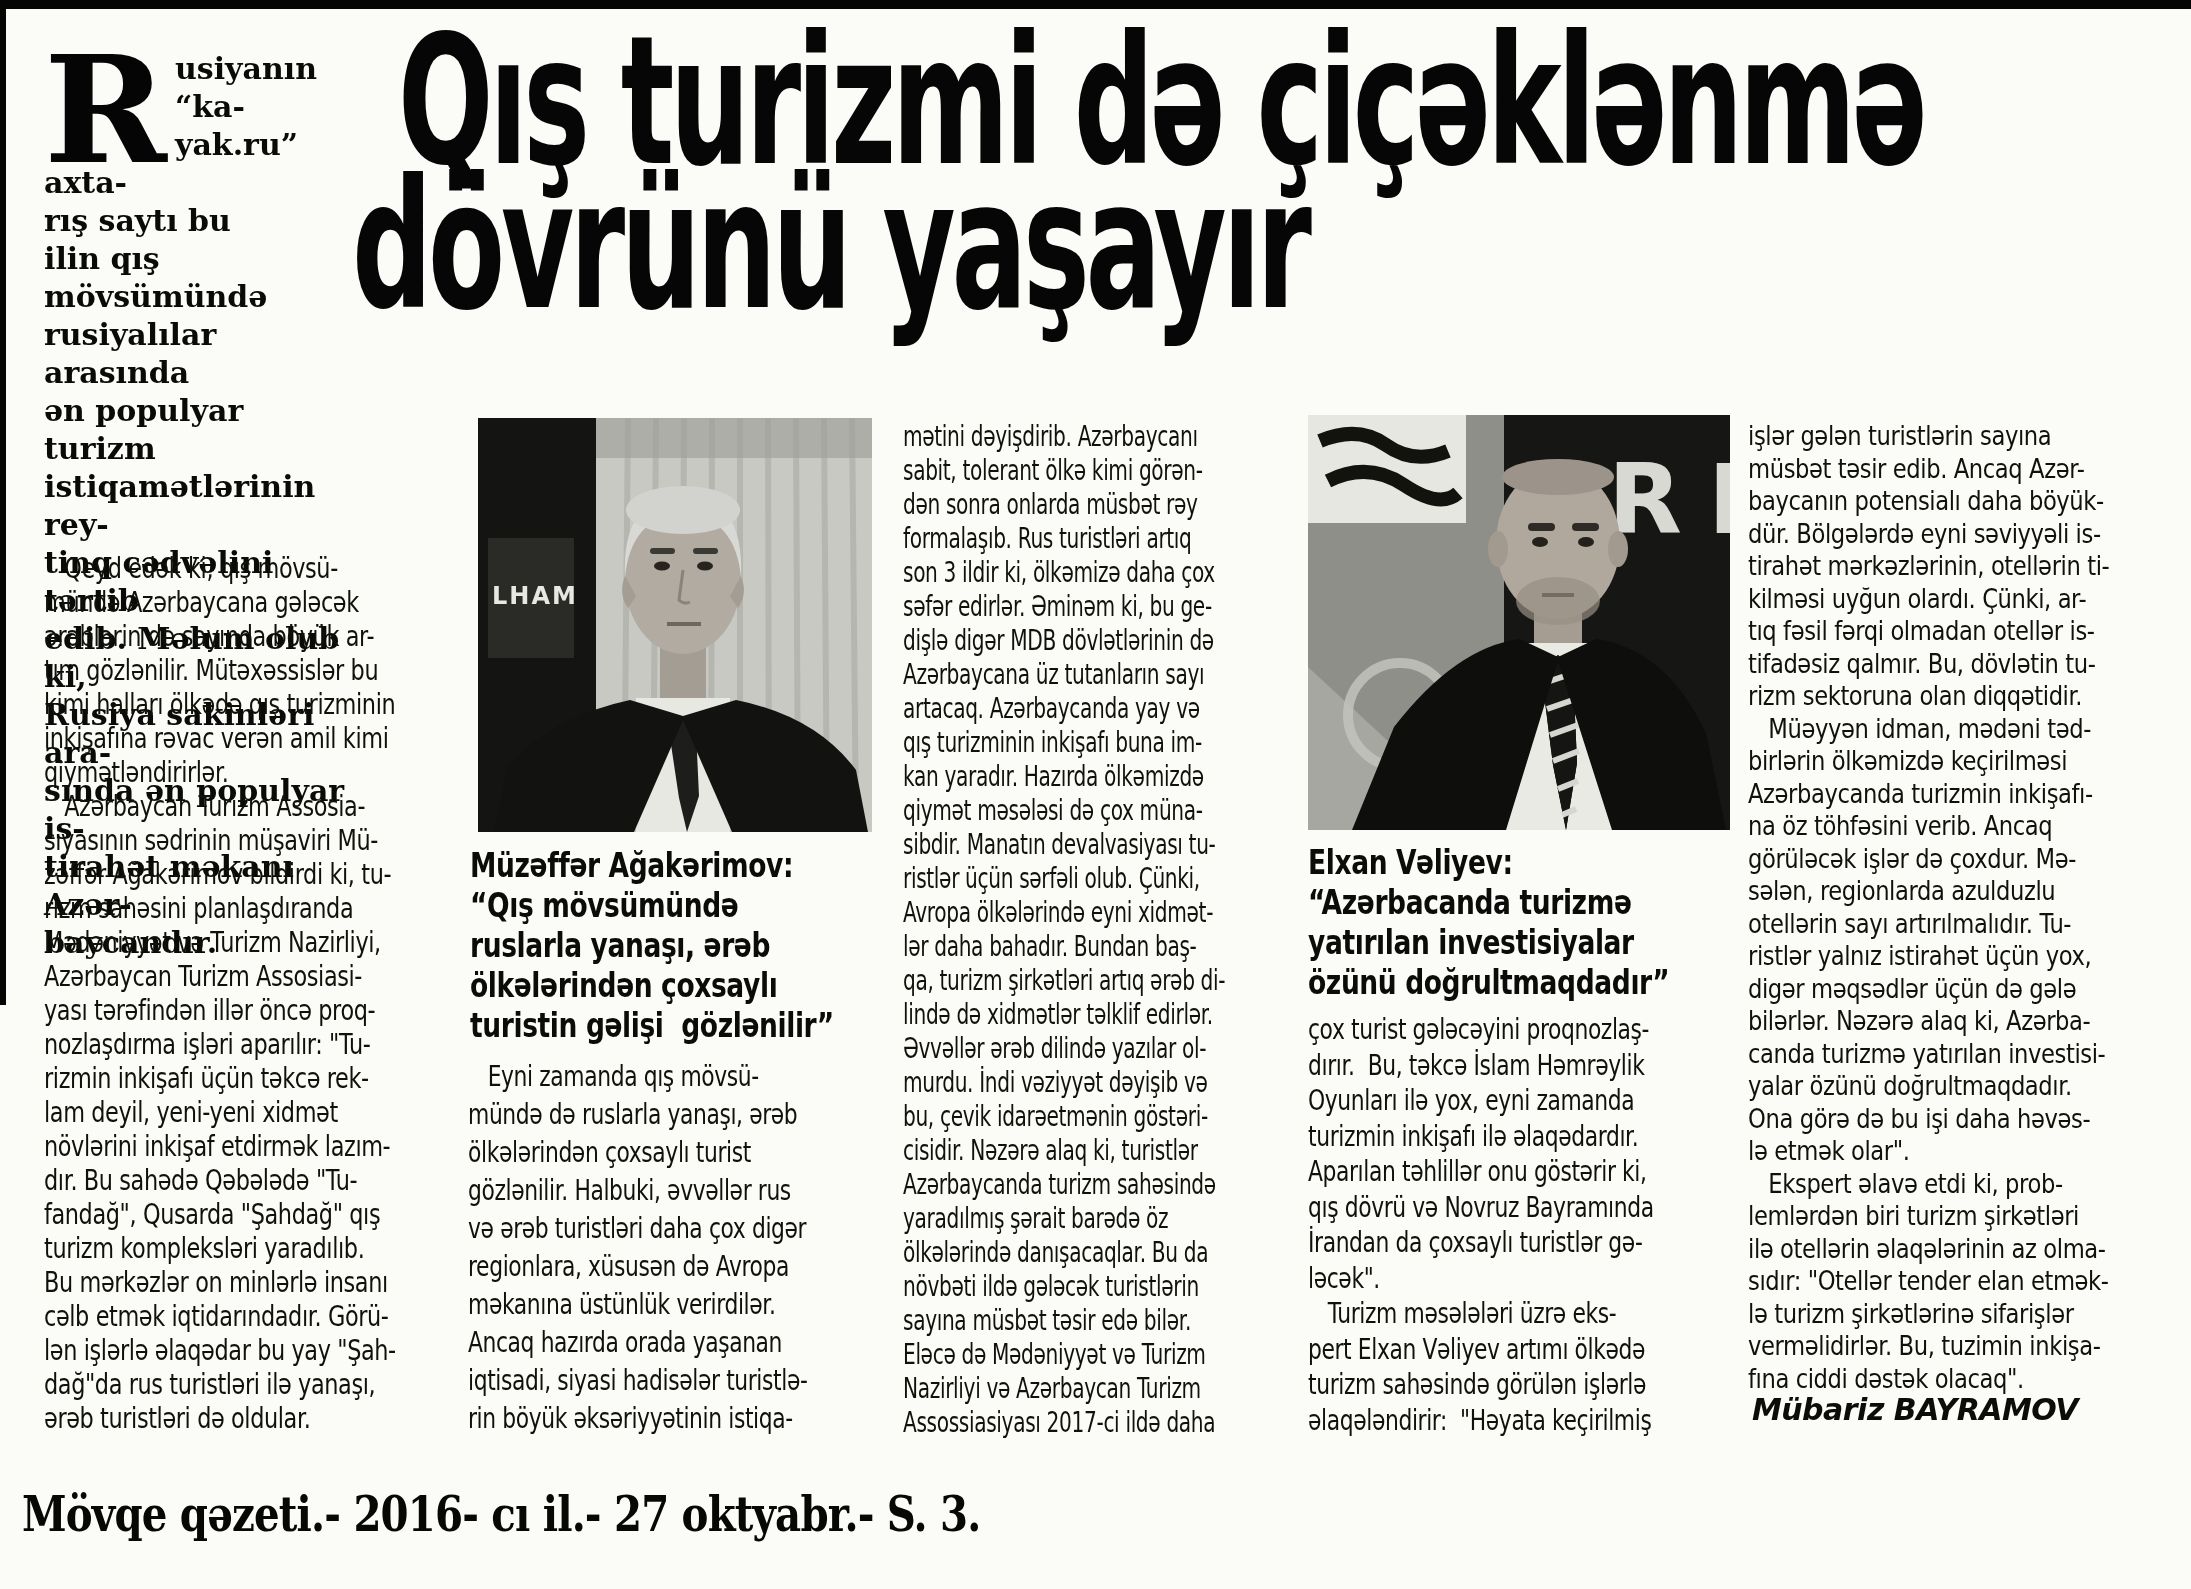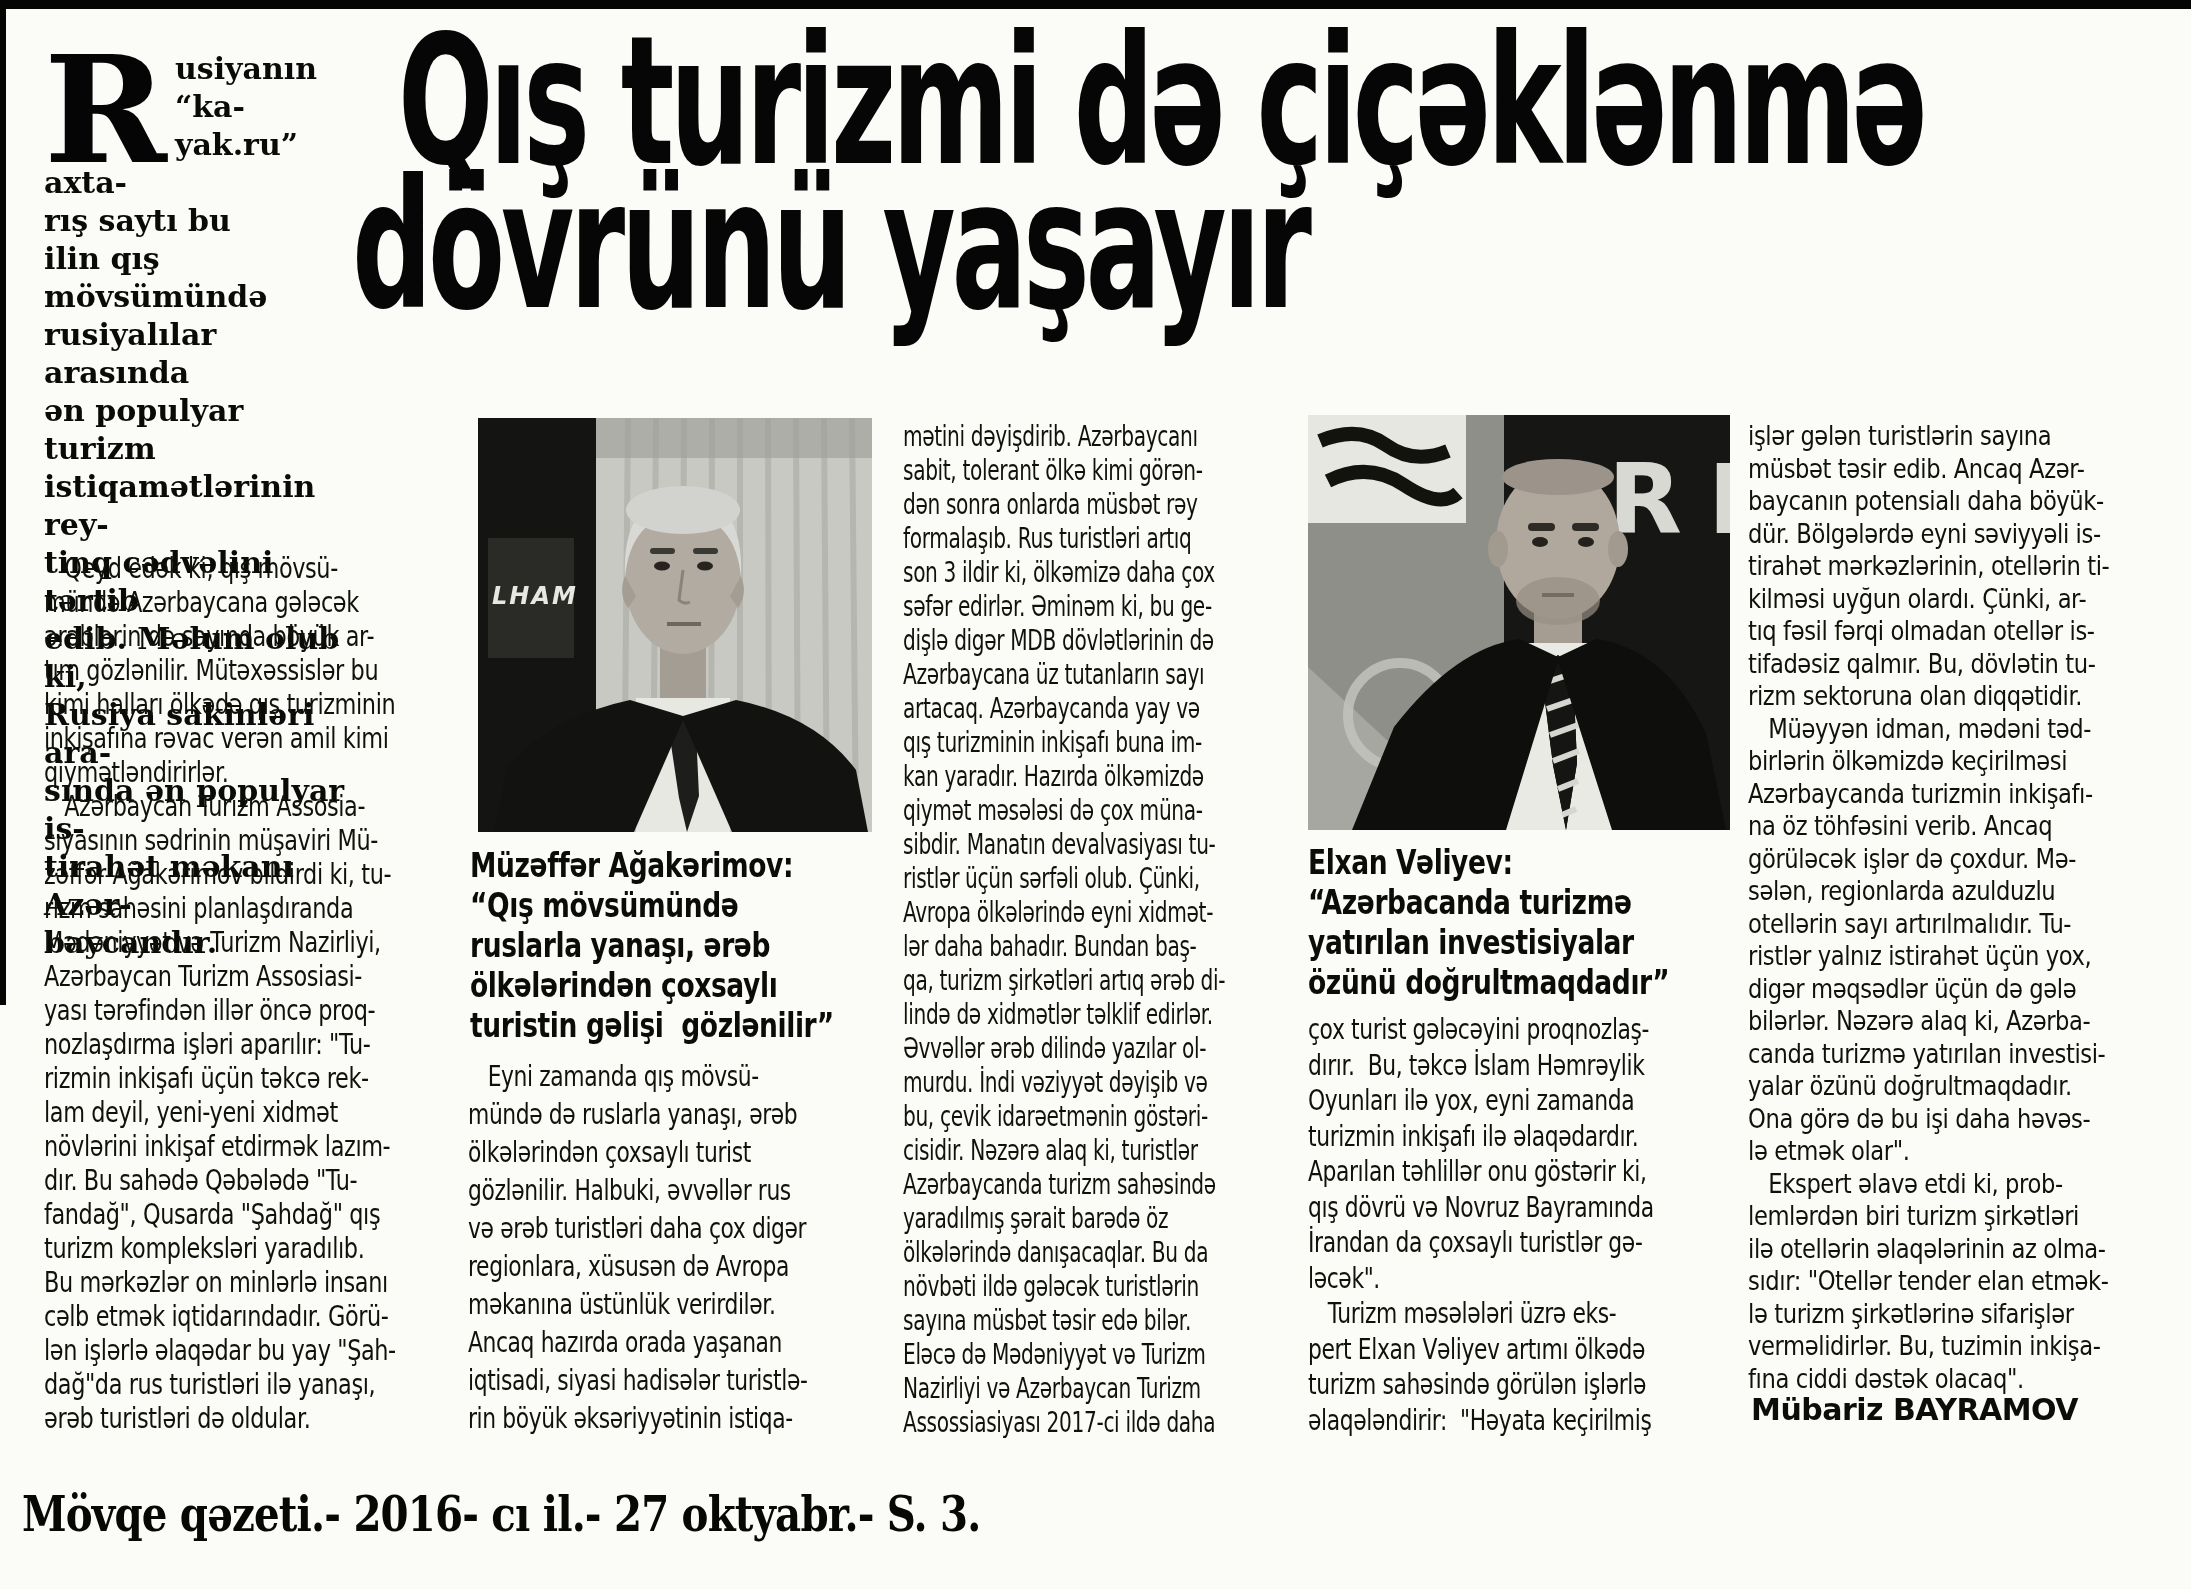--- a/index.html
+++ b/index.html
@@ -68,28 +68,28 @@
     letter-spacing:-0.5px;
     white-space:pre;
     transform:scaleX(0.78);
     transform-origin:0 0;
     color:#0b0b09;
   }
   #caption-1{left:470px;top:845px;}
   #caption-2{left:1308px;top:842px;}
 
   .photo{position:absolute;background:#777;box-shadow:0 0 0 2px #0a0a0a inset;}
-  #photo-1{left:478px;top:418px;width:394px;height:414px;font-style:italic;}
+  #photo-1{left:478px;top:418px;width:394px;height:414px;}
   #photo-2{left:1308px;top:415px;width:422px;height:415px;}
   .photo svg{display:block;}
 
   #byline{
     position:absolute;left:1700px;top:1392px;width:378px;
     text-align:right;
-    font-weight:bold;
+    font-weight:bold;font-style:italic;
     font-size:30px;letter-spacing:-0.5px;
     color:#0c0c0a;
   }
 
   #footer{
     position:absolute;left:22px;top:1486px;
     font-family:"DejaVu Serif",serif;font-weight:bold;
     font-size:48px;letter-spacing:-1px;
     transform:scaleX(0.84);transform-origin:0 0;
     white-space:pre;

